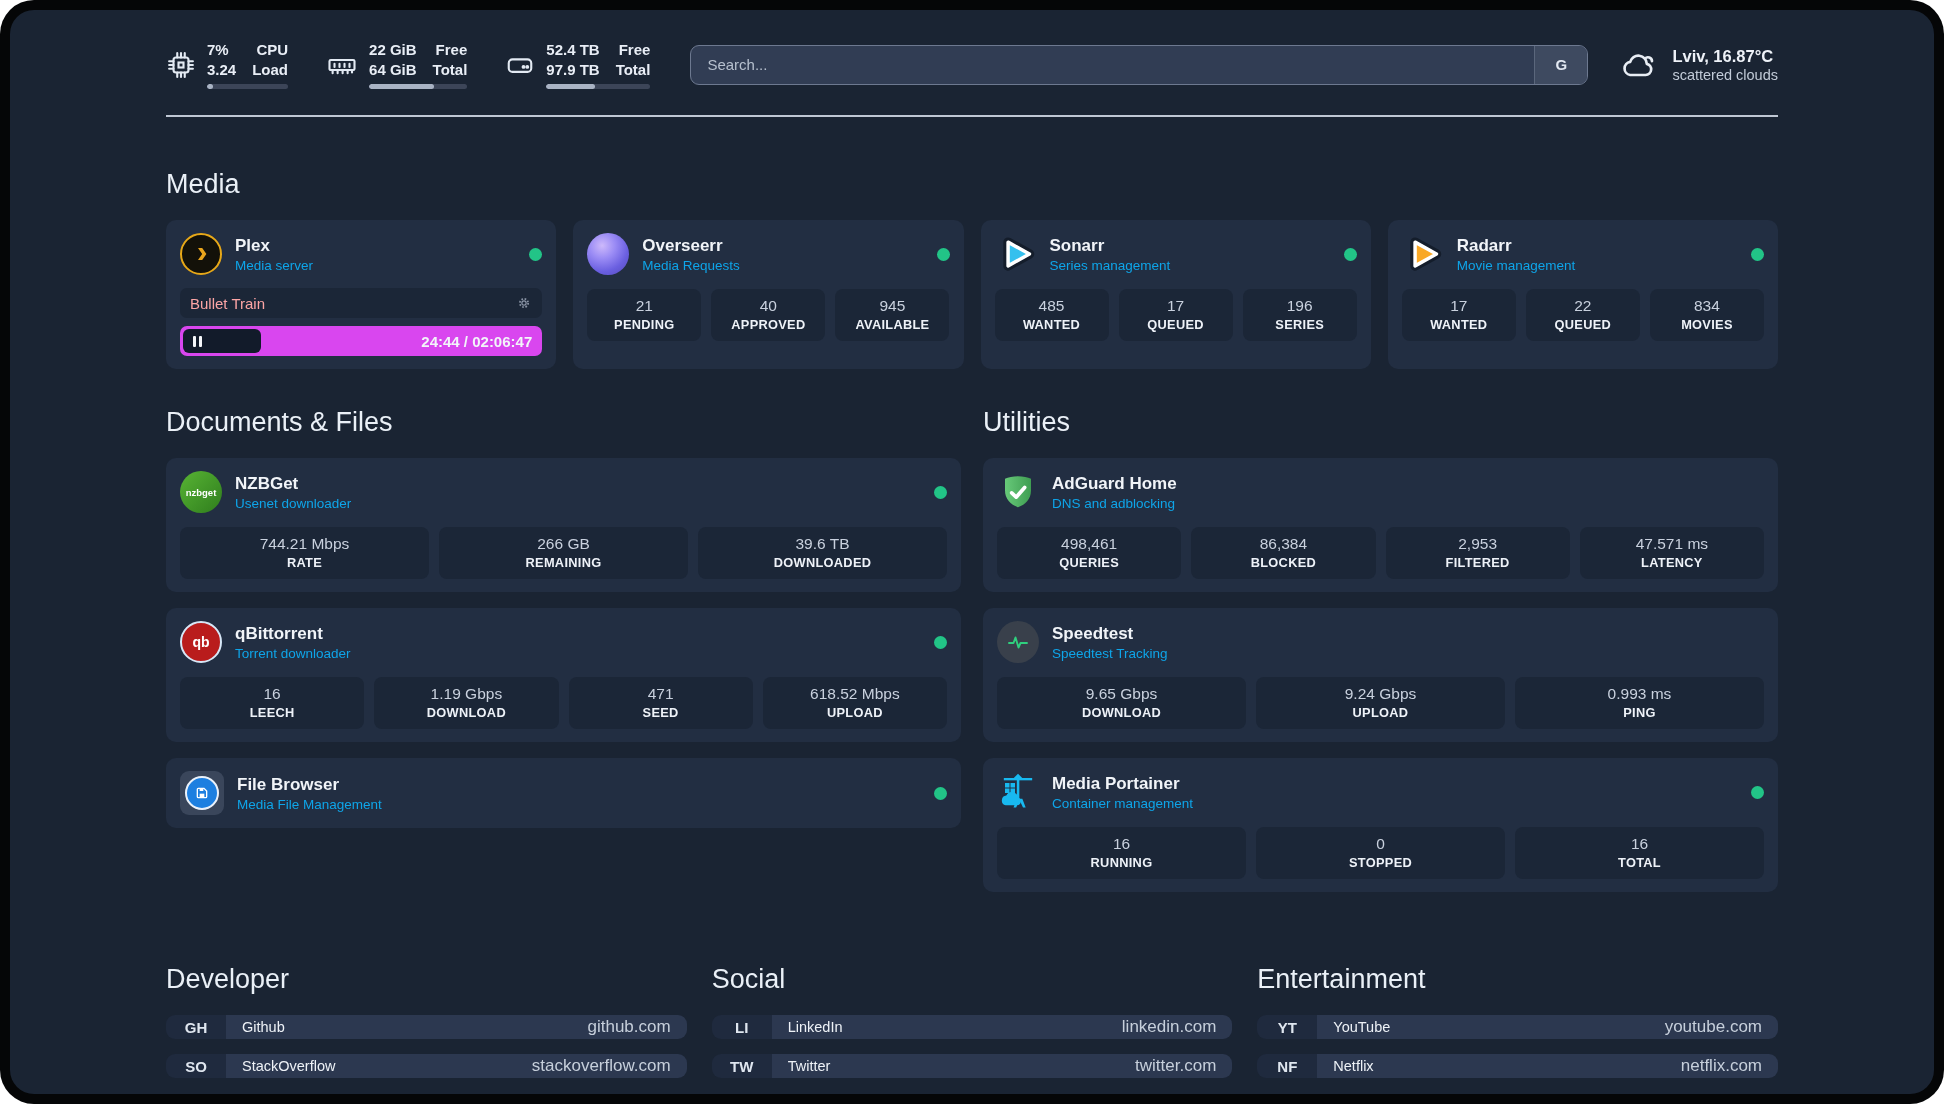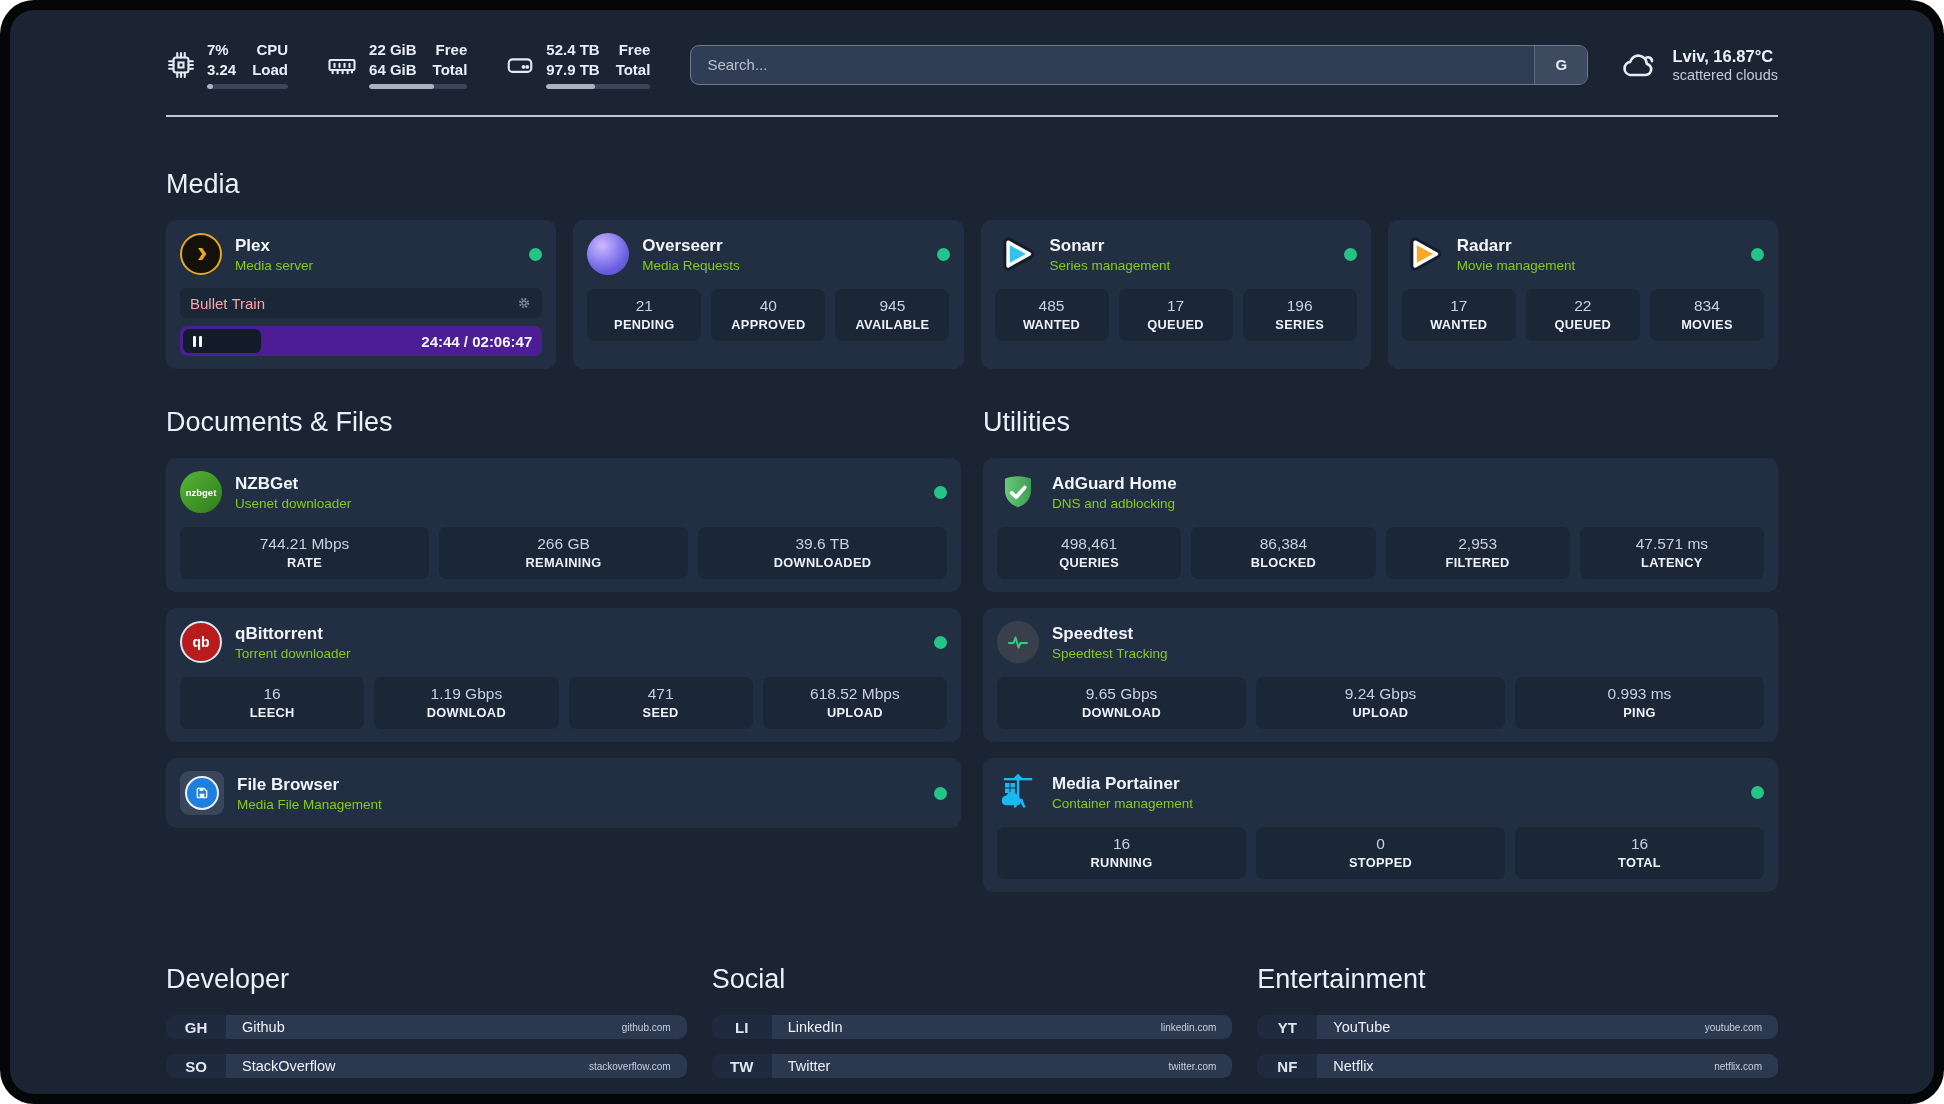--- a/index.html
+++ b/index.html
@@ -31,31 +31,31 @@
   .media-section{margin-top:52px;}
   .cards-4{display:grid;grid-template-columns:repeat(4,1fr);gap:17px;}
   .two-col{display:grid;grid-template-columns:1fr 1fr;gap:22px;margin-top:38px;}
   .col .card{margin-bottom:16px;}
 
   
   .card{background:#222e42;border-radius:10px;padding:13px 14px;box-sizing:border-box;cursor:pointer;}
   .card-head{display:flex;align-items:center;gap:13px;}
   .app-meta{min-width:0;}
   .app-name{font-size:17px;font-weight:700;color:#f1f4f8;white-space:nowrap;}
-  .app-desc{font-size:13.5px;color:#84cc16;margin-top:2px;white-space:nowrap;}
+  .app-desc{font-size:13.5px;color:#0ea5e9;margin-top:2px;white-space:nowrap;}
   .dot{width:13px;height:13px;border-radius:50%;background:#22c487;margin-left:auto;flex:none;}
   .stats{display:flex;gap:10px;margin-top:14px;}
   .stat{flex:1;background:#1b2637;border-radius:8px;text-align:center;padding:8px 4px 9px 4px;min-width:0;}
   .stat-value{font-size:15.5px;color:#c9d1de;font-weight:500;white-space:nowrap;}
   .stat-label{font-size:12.8px;font-weight:700;color:#eef2f8;letter-spacing:.3px;margin-top:2px;white-space:nowrap;}
 
   
   .now-playing{margin-top:13px;background:#1b2637;border-radius:7px;height:30px;display:flex;align-items:center;padding:0 10px;font-size:15px;color:#fca5a5;}
   .gear{margin-left:auto;display:flex;color:#8b95a6;cursor:pointer;}
-  .player-bar{margin-top:8px;background:#4c1d95;border-radius:7px;height:30px;display:flex;align-items:center;}
+  .player-bar{margin-top:8px;background:#d946ef;border-radius:7px;height:30px;display:flex;align-items:center;}
   .progress-pill{width:78px;height:24px;margin-left:3px;background:#121b2a;border-radius:6px;display:flex;align-items:center;padding-left:10px;gap:3px;box-sizing:border-box;}
   .pause-bar{width:3px;height:11px;background:#f5f7fa;border-radius:1px;}
   .player-time{margin-left:auto;padding-right:10px;font-size:15px;font-weight:700;color:#f2f5f9;white-space:nowrap;}
 
   
   .app-icon{width:42px;height:42px;flex:none;display:flex;align-items:center;justify-content:center;border-radius:50%;}
   .icon-plex{background:#131109;border:2px solid #e7a818;box-sizing:border-box;}
   .icon-overseerr{background:radial-gradient(circle at 36% 30%,#cdb9fb 0%,#9b8cf5 32%,#6a5fe0 65%,#5348b8 100%);}
   .icon-sonarr,.icon-radarr,.icon-speedtest{background:transparent;}
   .icon-speedtest{background:#39404b;}
@@ -63,21 +63,21 @@
   .icon-qbittorrent{background:#b91c1c;border:2.5px solid #d7e7f7;box-sizing:border-box;color:#fff;font-size:14px;font-weight:700;}
   .fb-outer{width:44px;height:44px;border-radius:9px;background:#3a465b;display:flex;align-items:center;justify-content:center;flex:none;}
   .fb-circle{width:34px;height:34px;border-radius:50%;background:#1d7fe0;border:2px solid #eaf1fa;box-sizing:border-box;display:flex;align-items:center;justify-content:center;}
 
   
   .links-row{display:grid;grid-template-columns:1fr 1fr 1fr;gap:25px;margin-top:56px;}
   .link-item{display:flex;height:24px;margin-bottom:15px;cursor:pointer;}
   .link-abbr{width:60px;flex:none;background:#1f2a3e;border-radius:9px 0 0 9px;display:flex;align-items:center;justify-content:center;font-size:15px;font-weight:600;color:#dfe6ef;}
   .link-bar{flex:1;background:#2c3850;border-radius:0 9px 9px 0;display:flex;align-items:center;justify-content:space-between;padding:12px 16px;}
   .link-name{font-size:14.5px;color:#eef2f7;}
-  .link-url{font-size:10px;color:#c6cfdb;}
+  .link-url{font-size:17px;color:#c6cfdb;}
 </style>
 </head>
 <body>
 
 <div class="frame">
 <div class="app">
 
   <div class="header">
     <div class="sys-stats">
 

